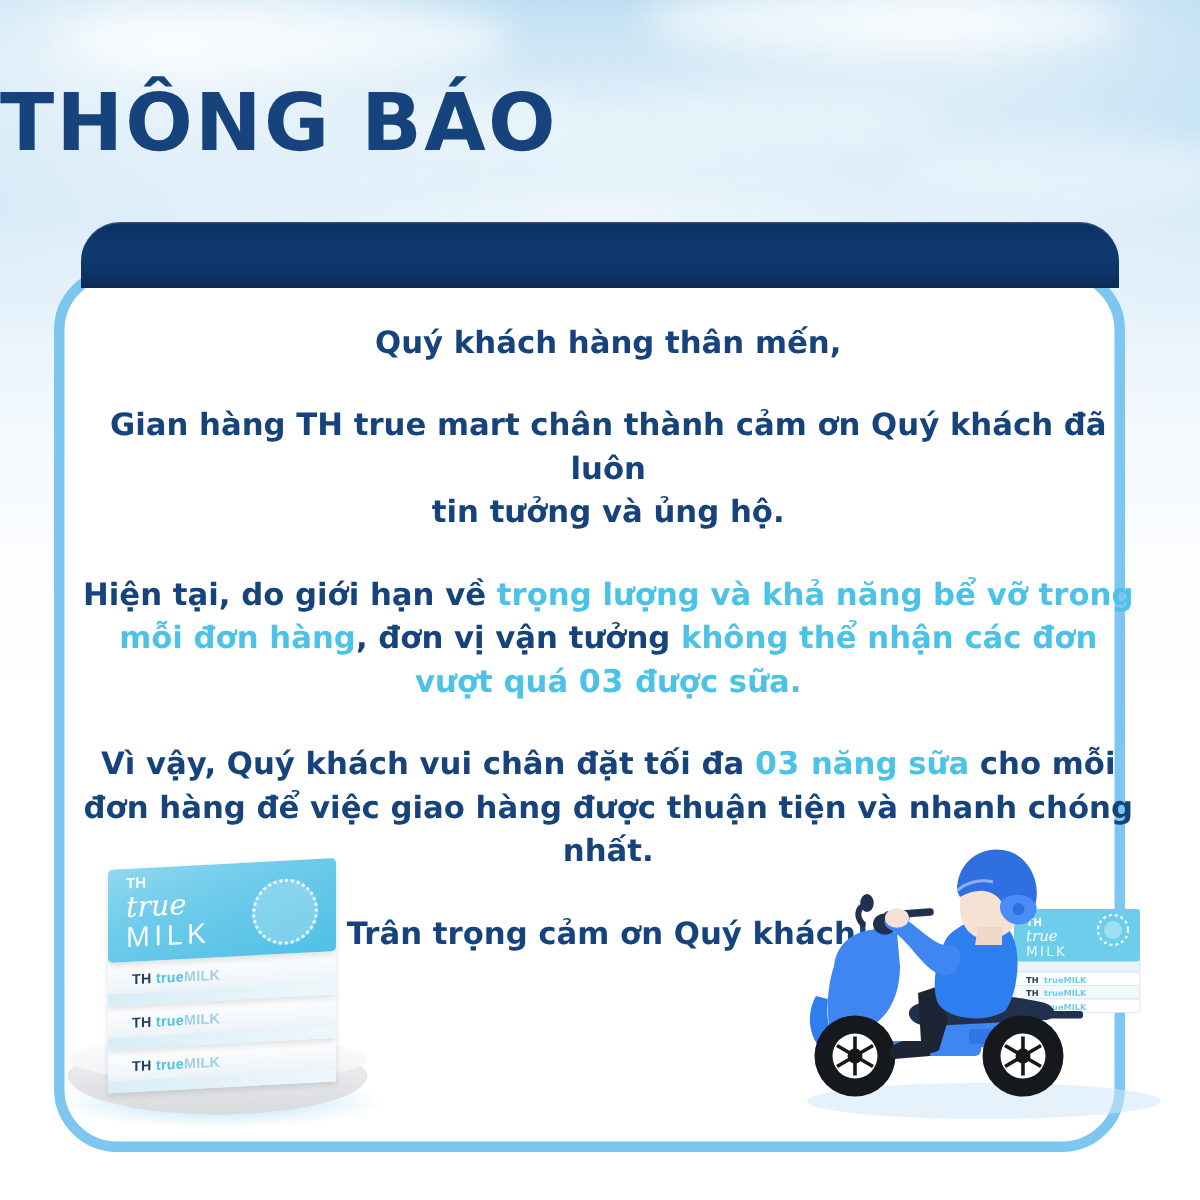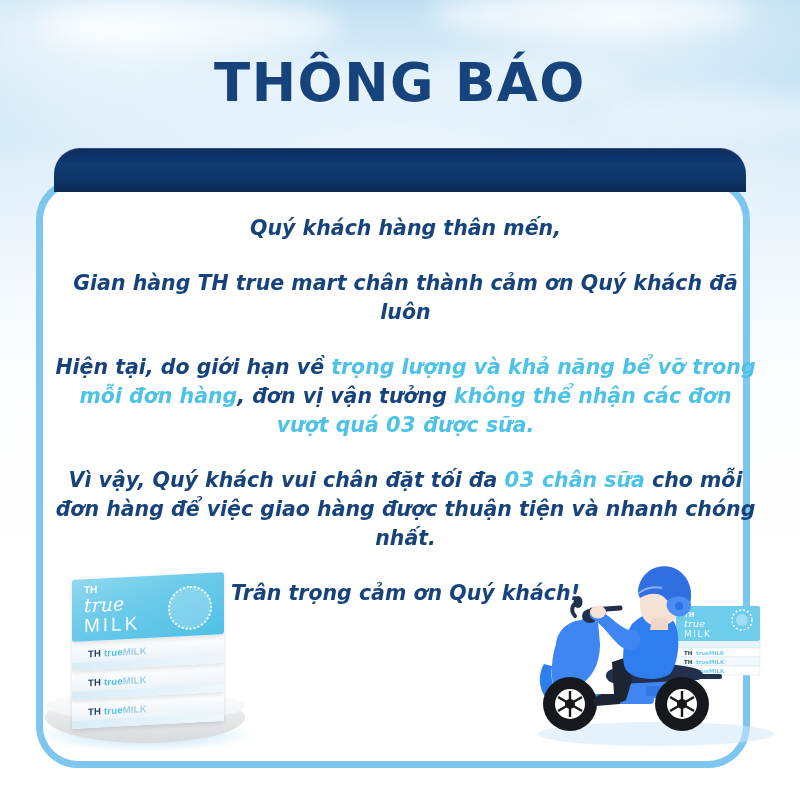--- a/index.html
+++ b/index.html
@@ -14,21 +14,21 @@
       radial-gradient(ellipse 520px 190px at 14% 4%, rgba(255,255,255,.85) 0%, rgba(255,255,255,0) 62%),
       radial-gradient(ellipse 460px 150px at 78% 2%, rgba(255,255,255,.75) 0%, rgba(255,255,255,0) 60%),
       radial-gradient(ellipse 600px 220px at 50% 18%, rgba(255,255,255,.55) 0%, rgba(255,255,255,0) 70%),
       linear-gradient(180deg,#aed6ef 0%,#c3e1f4 9%,#dcedf9 20%,#eef6fc 31%,#f7fbfe 40%,#fdfeff 50%,#ffffff 72%,#ffffff 100%);
   }
   
   .cloud{position:absolute;border-radius:50%;background:rgba(255,255,255,.6);filter:blur(11px);pointer-events:none;}
 
   
   #title{
-    position:absolute;top:52px;left:0;width:800px;text-align:center;
+    position:absolute;top:52px;left:0;width:800px;
     font-size:53px;font-weight:bold;letter-spacing:1.5px;
     color:#17437c;
     font-family:"DejaVu Sans","Liberation Sans",sans-serif;
   }
 
   
   #panel{
     position:absolute;left:36px;top:148px;width:728px;height:452px;
   }
   
@@ -52,21 +52,21 @@
     -webkit-mask-image:linear-gradient(180deg,#000 0%,#000 72%,rgba(0,0,0,0) 99%);
             mask-image:linear-gradient(180deg,#000 0%,#000 72%,rgba(0,0,0,0) 99%);
   }
 
   
   #copy{
     position:absolute;left:44px;top:214px;width:712px;text-align:center;
     font-size:20.5px;line-height:29px;font-weight:bold;color:#17437c;
     font-family:"DejaVu Sans","Liberation Sans",sans-serif;
   }
-  #copy p{margin:0 0 26px 11px;font-style:italic;}
+  #copy p{margin:0 0 26px 11px;}
   #copy p:last-child{margin-bottom:0;}
   .cy{color:#4cc3e6;}
   .num{font-size:21px;letter-spacing:.5px;}
 
   
   #podium-group{position:absolute;left:30px;top:560px;width:250px;height:200px;}
   #podium{
     position:absolute;left:15px;top:135px;width:200px;height:48px;
     border-radius:50%/22px 22px 26px 26px;
     background:linear-gradient(180deg,#f6f7f8 0%,#e6e8ea 45%,#d8dbde 100%);
@@ -132,25 +132,26 @@
     <div id="navy-band"></div>
   </div>
 
   <div id="copy">
     <p>
       <span>Quý khách hàng thân mến,</span>
     </p>
 
     <p>
       <span>Gian hàng TH true mart chân thành cảm ơn Quý khách đã luôn</span><br>
+      <span>tin tưởng và ủng hộ.</span>
     </p>
 
     <p><span>Hiện tại, do giới hạn về </span><span class="cy">trọng lượng và khả năng bể vỡ trong mỗi đơn hàng</span><span>, đơn vị vận tưởng </span><span class="cy">không thể nhận các đơn vượt quá </span><span class="cy num">03</span><span class="cy"> được sữa.</span></p>
 
-    <p><span>Vì vậy, Quý khách vui chân đặt tối đa </span><span class="cy num">03</span><span class="cy"> chân sữa</span><span> cho mỗi đơn hàng để việc giao hàng được thuận tiện và nhanh chóng nhất.</span></p>
+    <p><span>Vì vậy, Quý khách vui chân đặt tối đa </span><span class="cy num">03</span><span class="cy"> năng sữa</span><span> cho mỗi đơn hàng để việc giao hàng được thuận tiện và nhanh chóng nhất.</span></p>
 
     <p>
       <span>Trân trọng cảm ơn Quý khách!</span>
     </p>
   </div>
 
   <div id="podium-group">
     <div id="podium-glow"></div>
     <div id="podium"></div>
     <div id="podium-top"></div>

